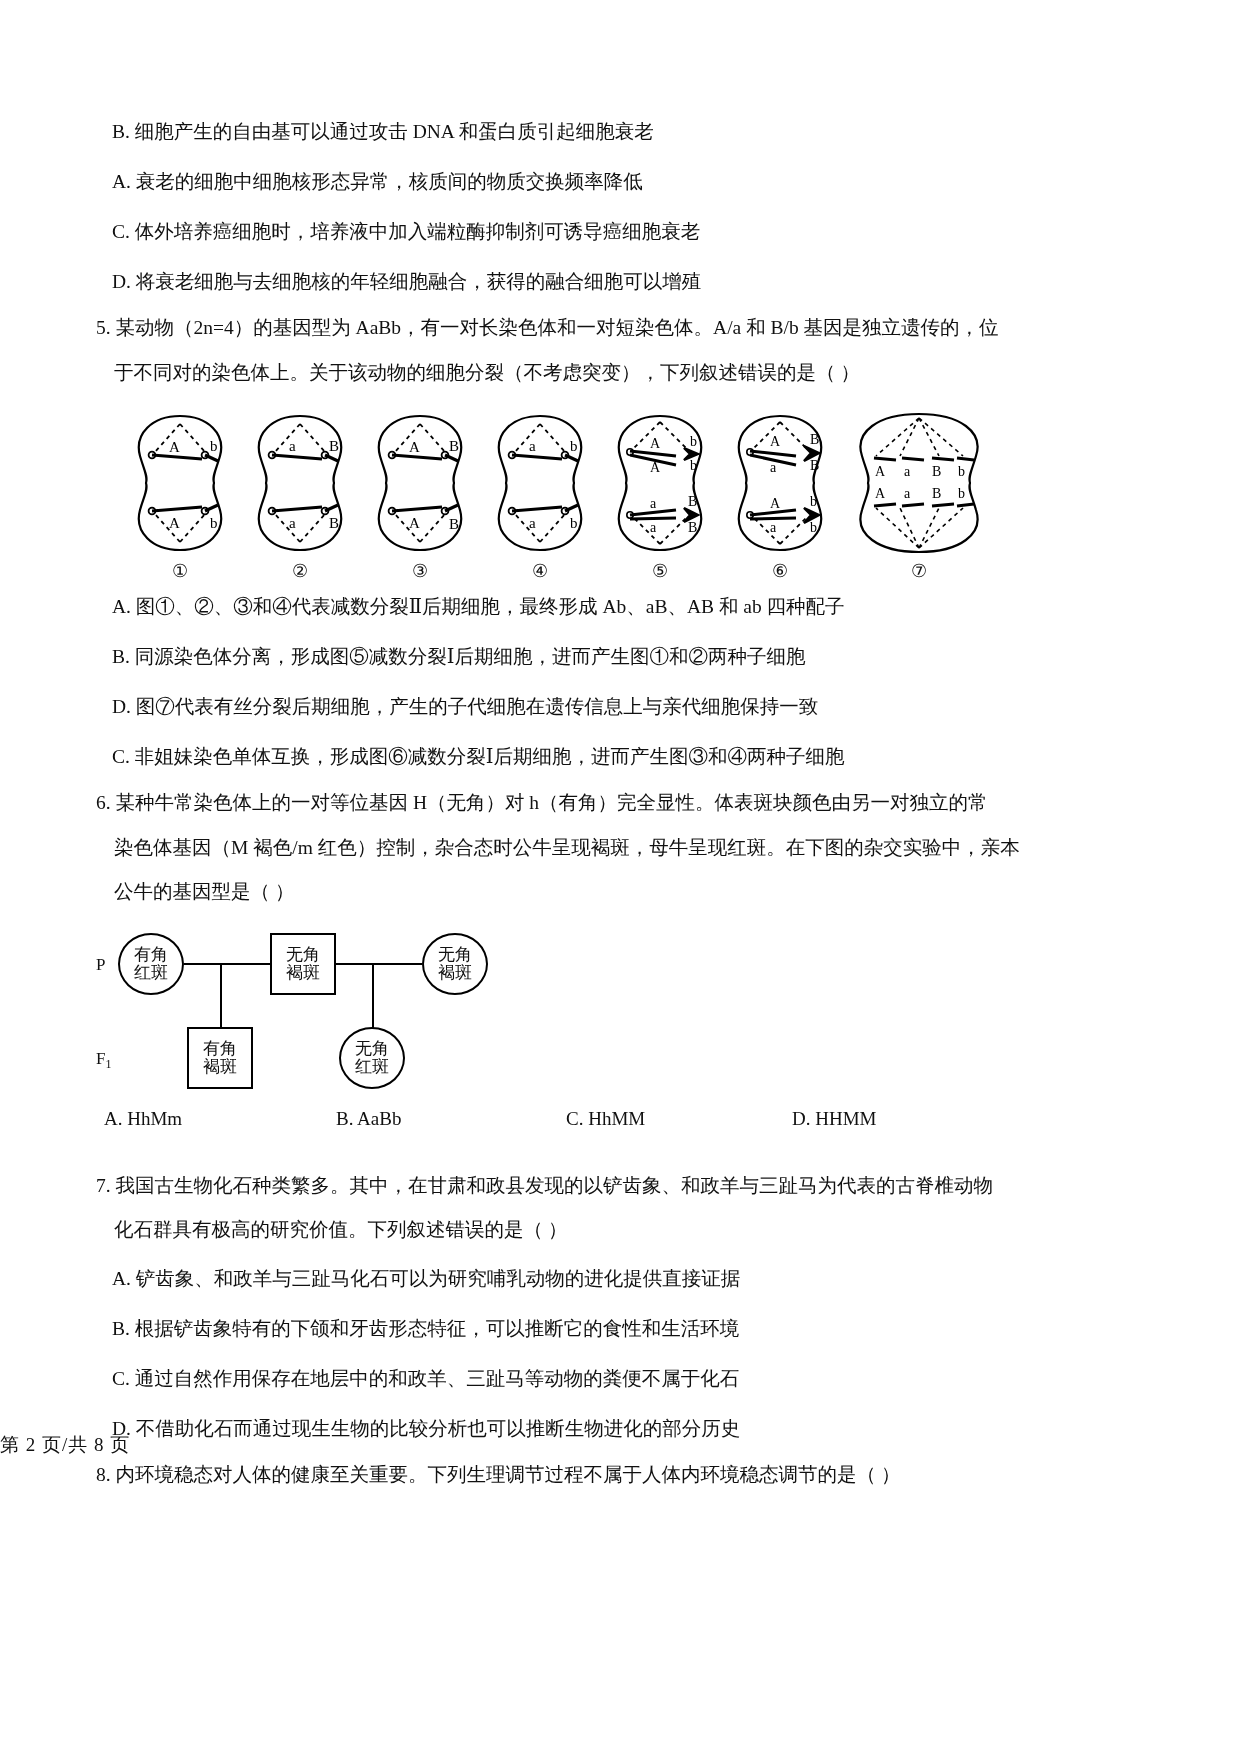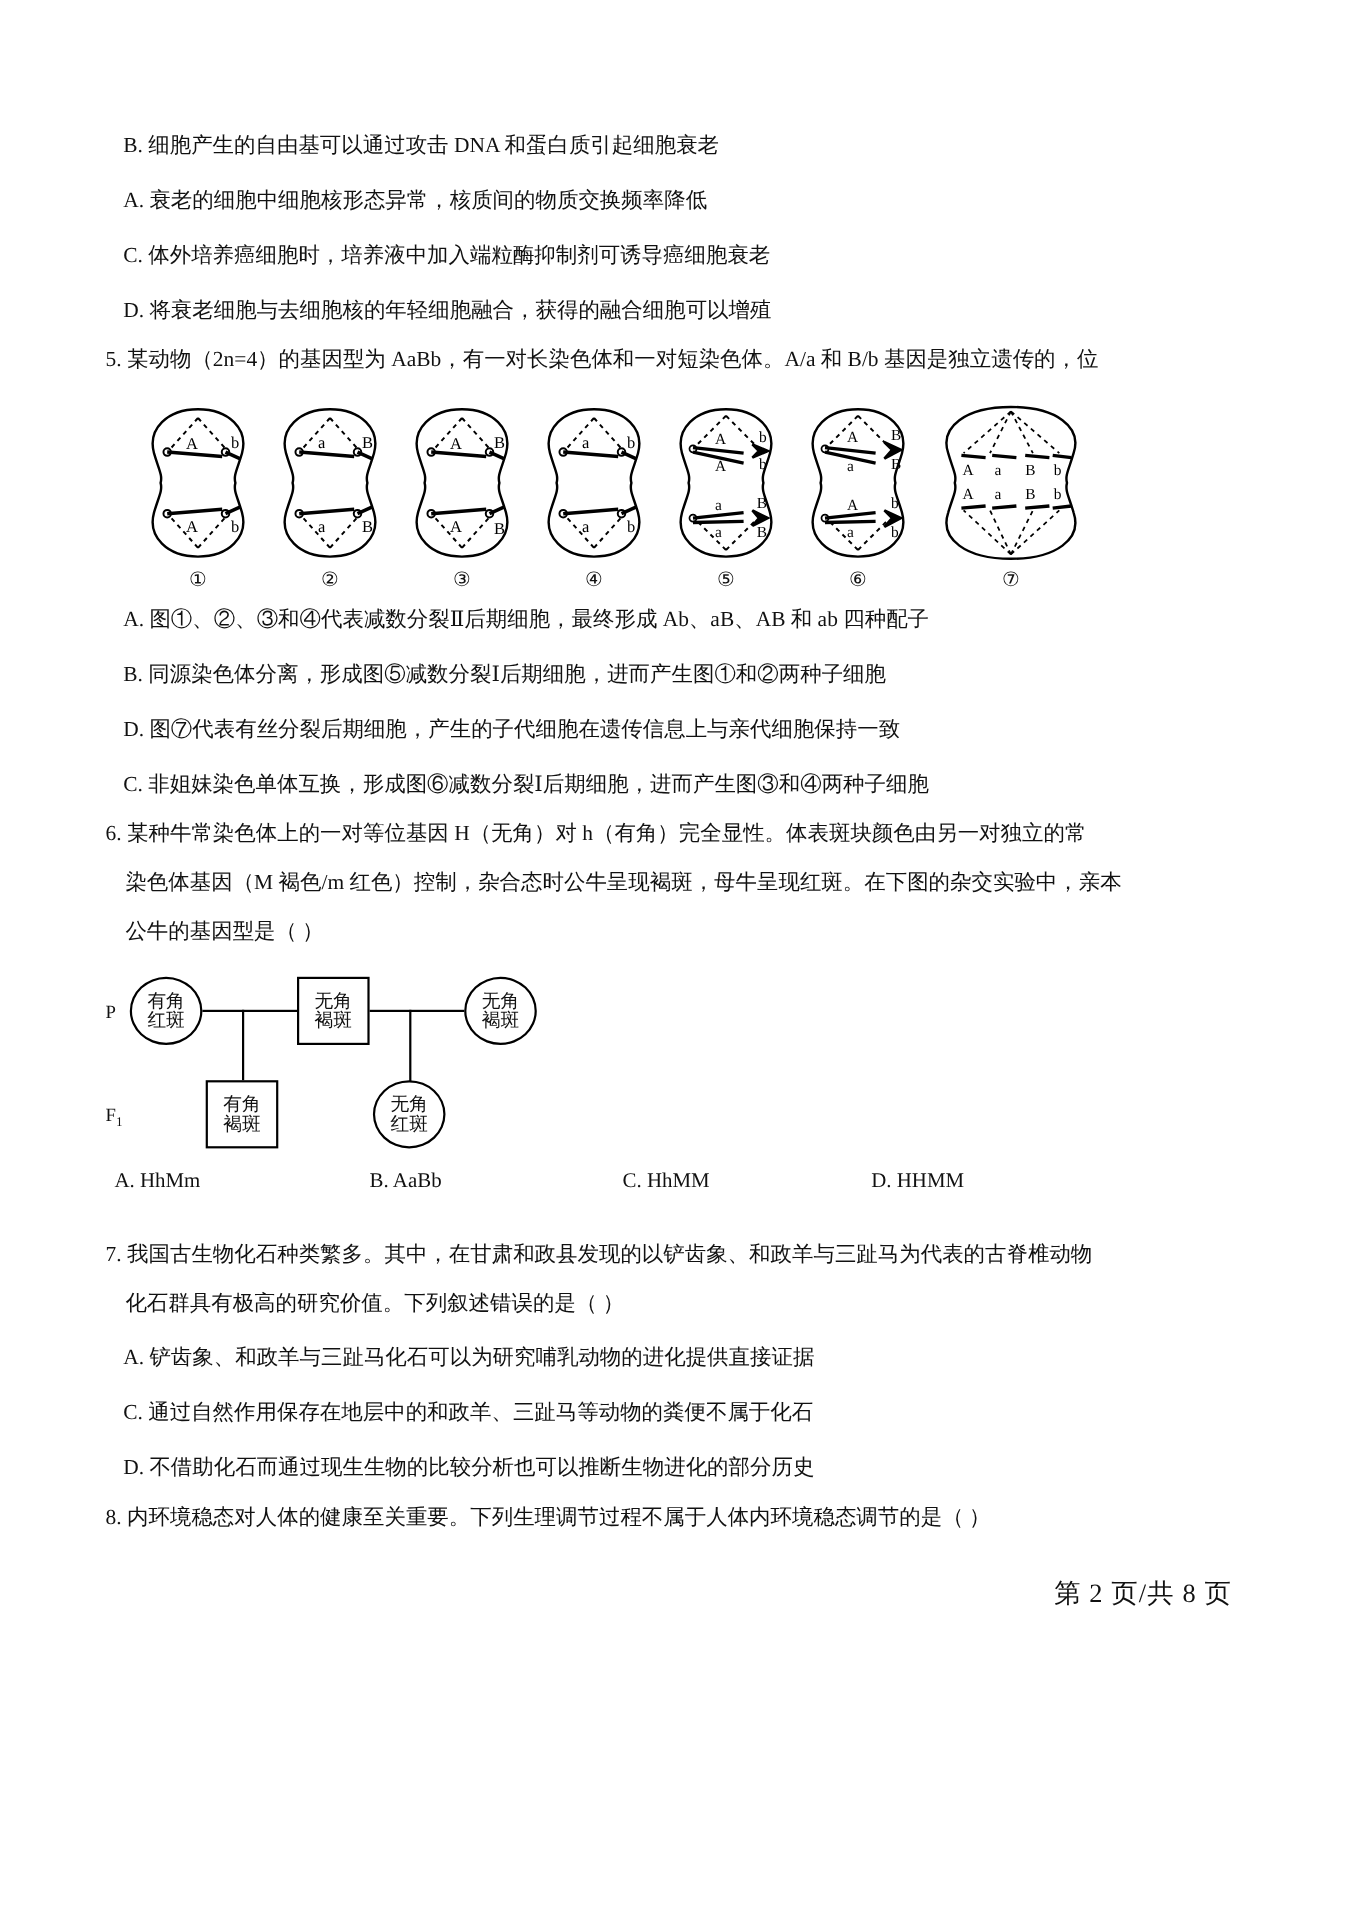--- a/index.html
+++ b/index.html
@@ -115,37 +115,38 @@
     margin: 6px 0 42px 0;
     height: 26px;
   }
   .answers-row span { position: absolute; white-space: nowrap; }
 
   .footer {
     position: absolute;
     left: 0;
     top: 1432px;
     width: 1120px;
-    text-align: right;
-    font-size: 24px;
+    text-align: left;
+    font-size: 19px;
     letter-spacing: 1px;
   }
 </style>
 </head>
 <body>
 
 <div class="page">
   <div class="content">
 
     <div class="opt">B. 细胞产生的自由基可以通过攻击 DNA 和蛋白质引起细胞衰老</div>
     <div class="opt">A. 衰老的细胞中细胞核形态异常，核质间的物质交换频率降低</div>
     <div class="opt">C. 体外培养癌细胞时，培养液中加入端粒酶抑制剂可诱导癌细胞衰老</div>
     <div class="opt">D. 将衰老细胞与去细胞核的年轻细胞融合，获得的融合细胞可以增殖</div>
 
     <div class="qline">5. 某动物（2n=4）的基因型为 AaBb，有一对长染色体和一对短染色体。A/a 和 B/b 基因是独立遗传的，位</div>
+    <div class="qline indent">于不同对的染色体上。关于该动物的细胞分裂（不考虑突变），下列叙述错误的是（        ）</div>
 
     <div class="meiosis-figure">
 
       <div class="cellwrap" style="left:28px;">
         <svg width="112" height="150" viewBox="0 0 112 150">
           <path d="M16,48 C10,26 28,8 56,8 C84,8 102,26 96,48 C92,62 88,68 90,75 C88,82 92,88 96,102 C102,124 84,142 56,142 C28,142 10,124 16,102 C20,88 24,82 22,75 C24,68 20,62 16,48 Z" fill="none" stroke="#000" stroke-width="2.2"></path>
           <path d="M56,16 L30,45" fill="none" stroke="#000" stroke-width="1.8" stroke-dasharray="4,4"></path>
           <path d="M56,16 L82,45" fill="none" stroke="#000" stroke-width="1.8" stroke-dasharray="4,4"></path>
           <circle cx="28" cy="47" r="3.4" fill="#fff" stroke="#000" stroke-width="1.8"></circle>
           <circle cx="81" cy="47" r="3.4" fill="#fff" stroke="#000" stroke-width="1.8"></circle>
@@ -364,20 +365,21 @@
     <div class="answers-row">
       <span style="left:8px;">A. HhMm</span>
       <span style="left:240px;">B. AaBb</span>
       <span style="left:470px;">C. HhMM</span>
       <span style="left:696px;">D. HHMM</span>
     </div>
 
     <div class="qline">7. 我国古生物化石种类繁多。其中，在甘肃和政县发现的以铲齿象、和政羊与三趾马为代表的古脊椎动物</div>
     <div class="qline indent">化石群具有极高的研究价值。下列叙述错误的是（        ）</div>
     <div class="opt">A. 铲齿象、和政羊与三趾马化石可以为研究哺乳动物的进化提供直接证据</div>
+    <div class="opt">B. 根据铲齿象特有的下颌和牙齿形态特征，可以推断它的食性和生活环境</div>
     <div class="opt">C. 通过自然作用保存在地层中的和政羊、三趾马等动物的粪便不属于化石</div>
     <div class="opt">D. 不借助化石而通过现生生物的比较分析也可以推断生物进化的部分历史</div>
 
     <div class="qline">8. 内环境稳态对人体的健康至关重要。下列生理调节过程不属于人体内环境稳态调节的是（        ）</div>
   </div>
 
   <div class="footer">第 2 页/共 8 页</div>
 </div>
 
 </body></html>

